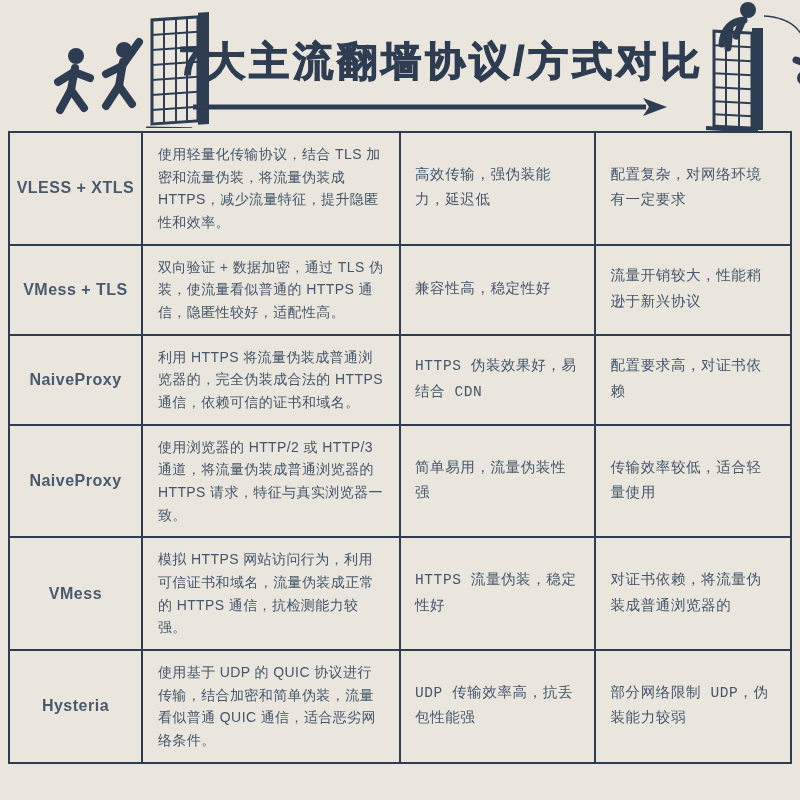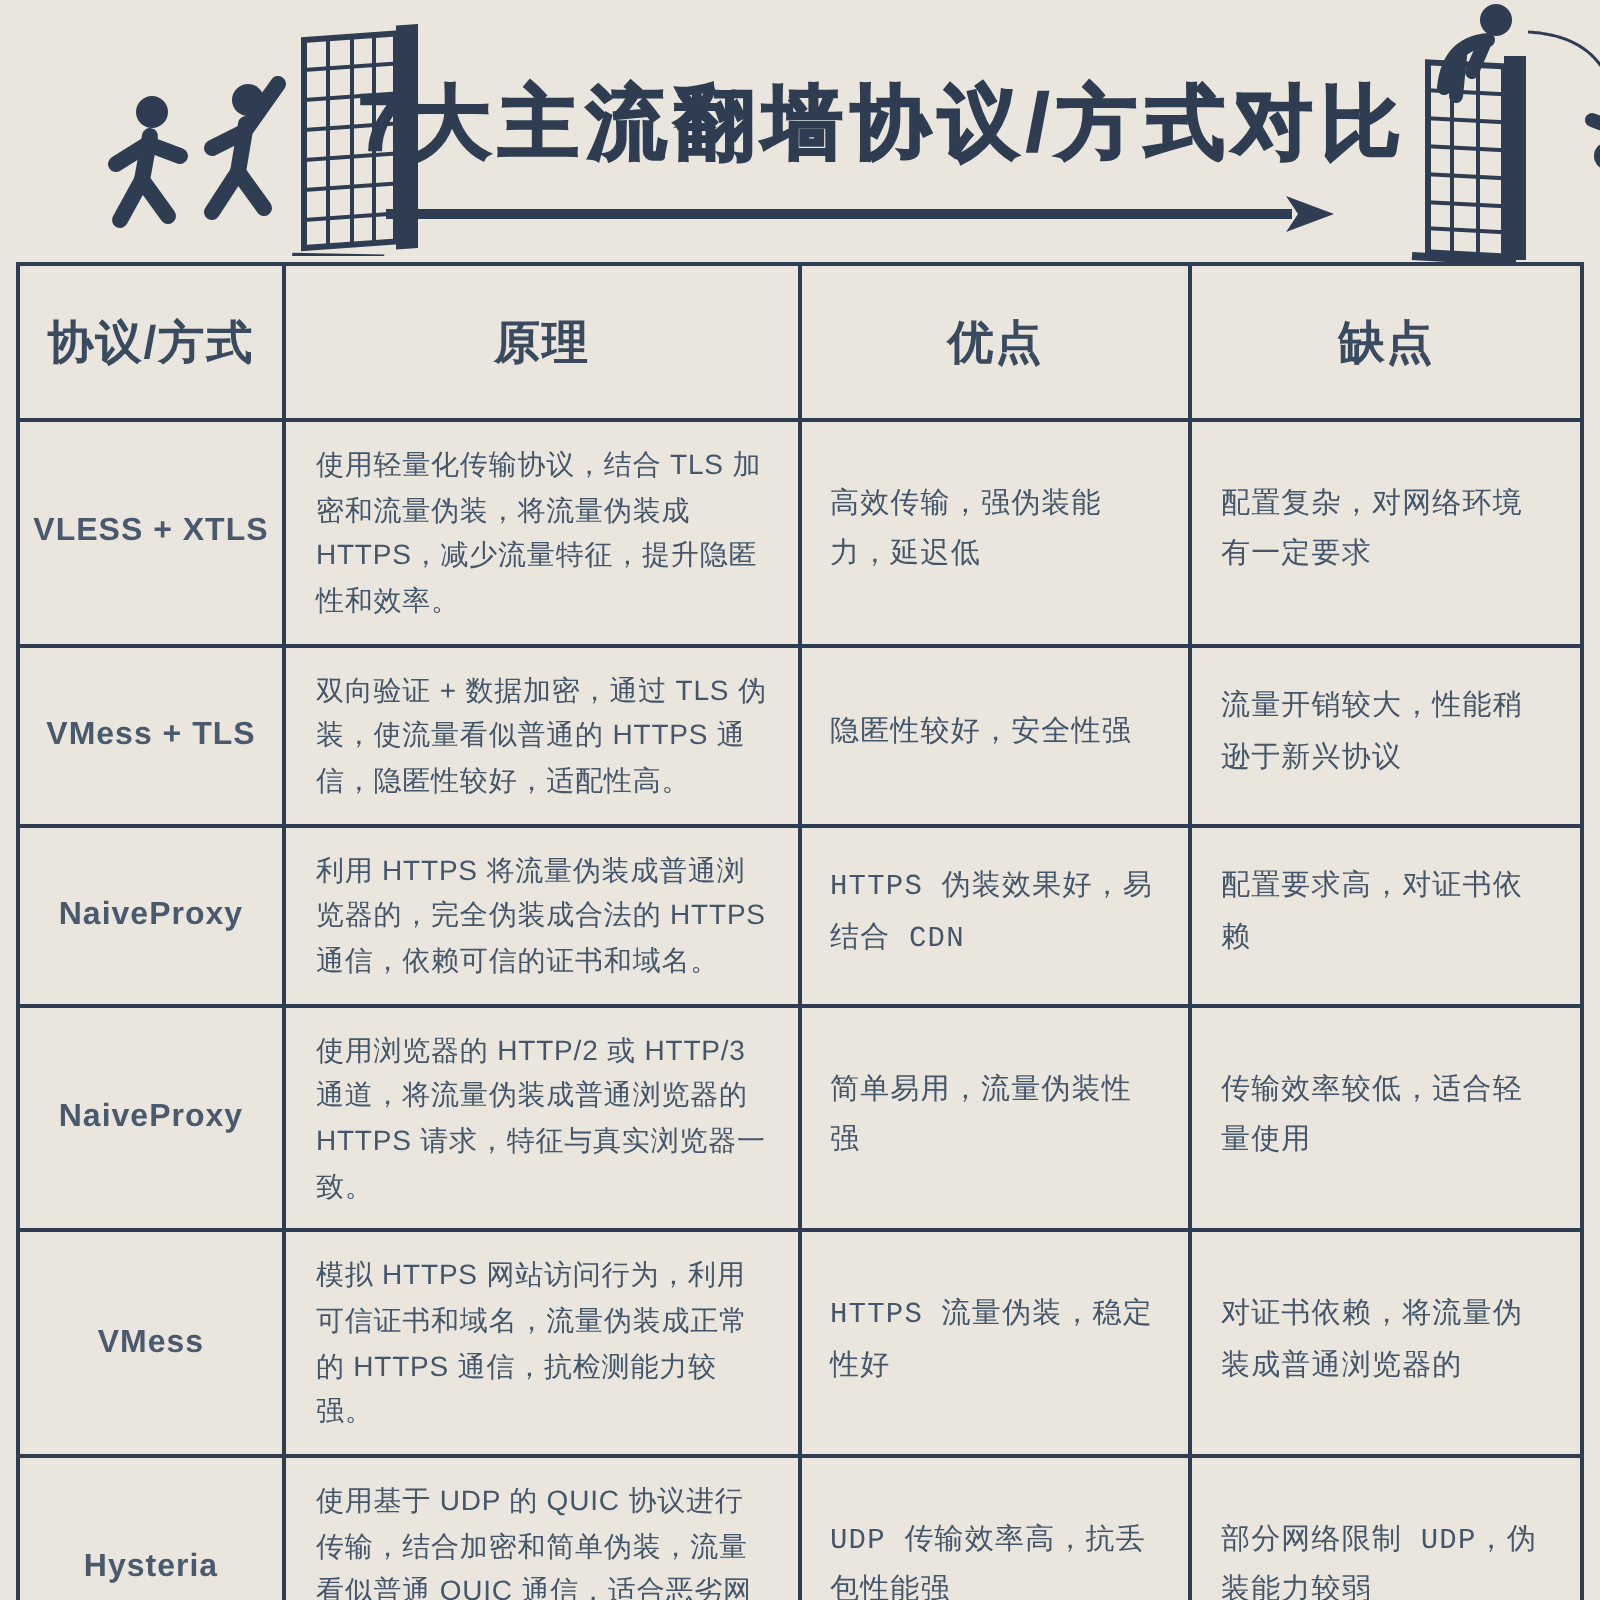--- a/index.html
+++ b/index.html
@@ -151,36 +151,30 @@
   </div>
 
   <table class="grid-table">
     <colgroup>
       <col style="width:17%">
         <col style="width:33%">
         <col style="width:25%">
         <col style="width:25%">
     </colgroup>
     <tbody>
-        <tr>
-      <th>协议/方式</th>
-      <th>原理</th>
-      <th>优点</th>
-      <th>缺点</th>
-    </tr>
     <tr class="row" style="height:82px">
       <td class="proto">VLESS + XTLS</td>
       <td class="desc">使用轻量化传输协议，结合 TLS 加密和流量伪装，将流量伪装成 HTTPS，减少流量特征，提升隐匿性和效率。</td>
       <td class="short">高效传输，强伪装能力，延迟低</td>
       <td class="short">配置复杂，对网络环境有一定要求</td>
     </tr>
     <tr class="row">
       <td class="proto">VMess + TLS</td>
       <td class="desc">双向验证 + 数据加密，通过 TLS 伪装，使流量看似普通的 HTTPS 通信，隐匿性较好，适配性高。</td>
-      <td class="short">隐匿性较好，安全性强</td>
+      <td class="short">兼容性高，稳定性好</td>
       <td class="short">流量开销较大，性能稍逊于新兴协议</td>
     </tr>
     <tr class="row">
       <td class="proto">NaiveProxy</td>
       <td class="desc">利用 HTTPS 将流量伪装成普通浏览器的，完全伪装成合法的 HTTPS 通信，依赖可信的证书和域名。</td>
       <td class="short">HTTPS 伪装效果好，易结合 CDN</td>
       <td class="short">配置要求高，对证书依赖</td>
     </tr>
     <tr class="row">
       <td class="proto">NaiveProxy</td>

